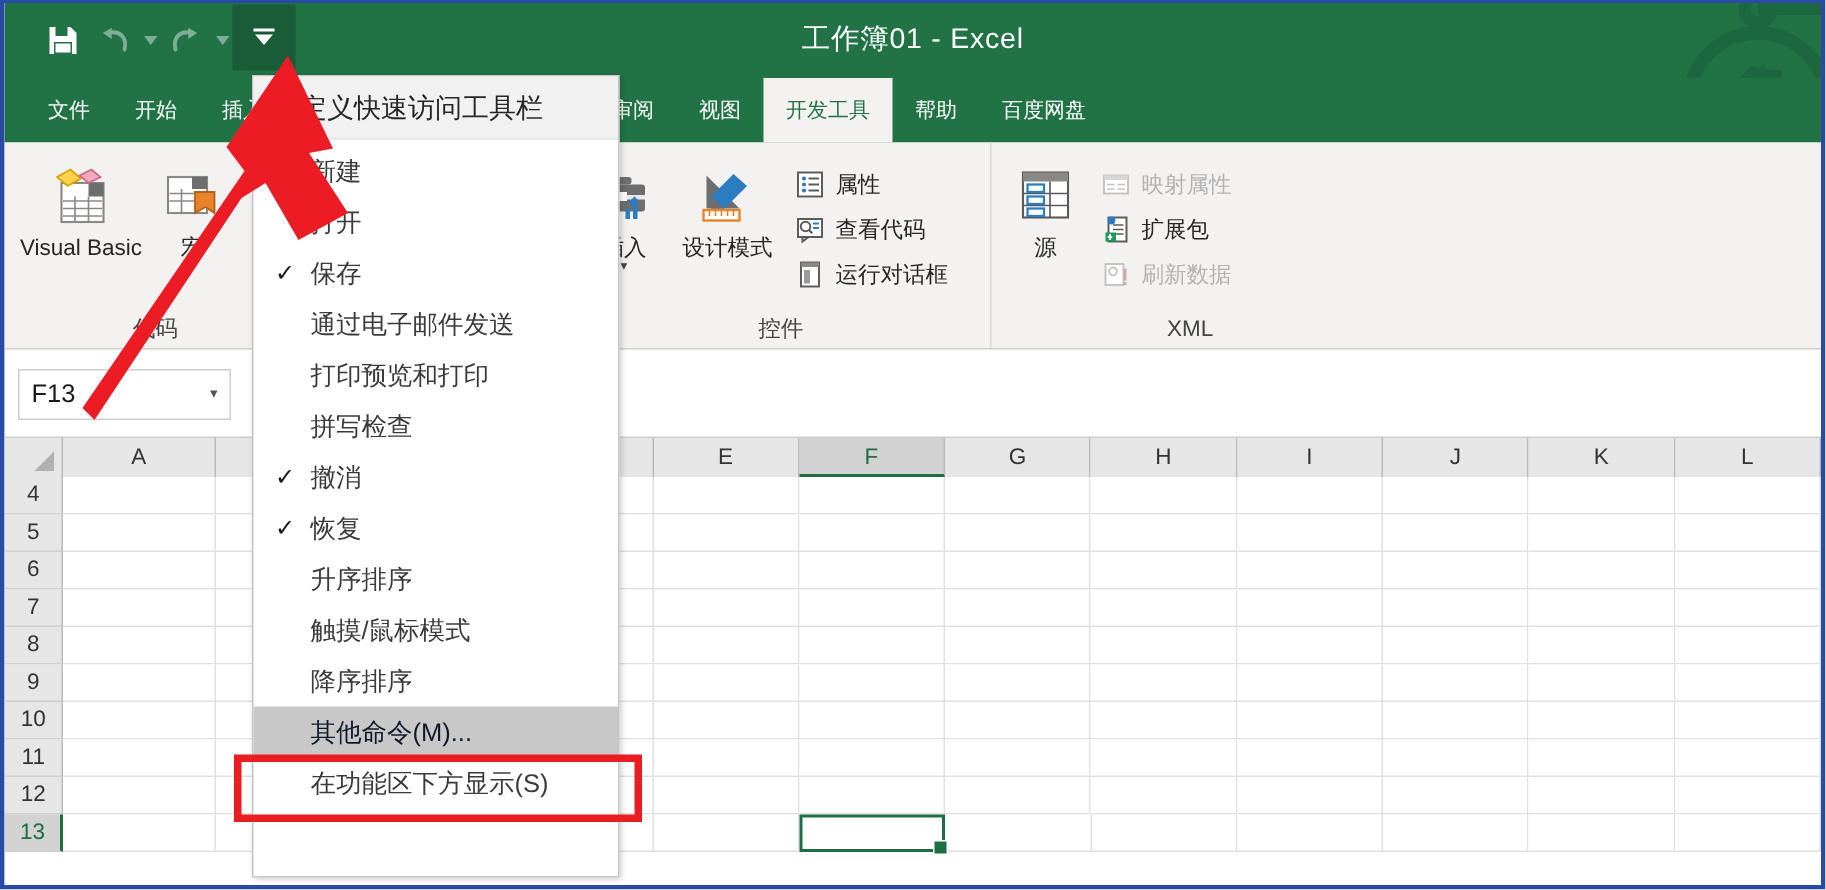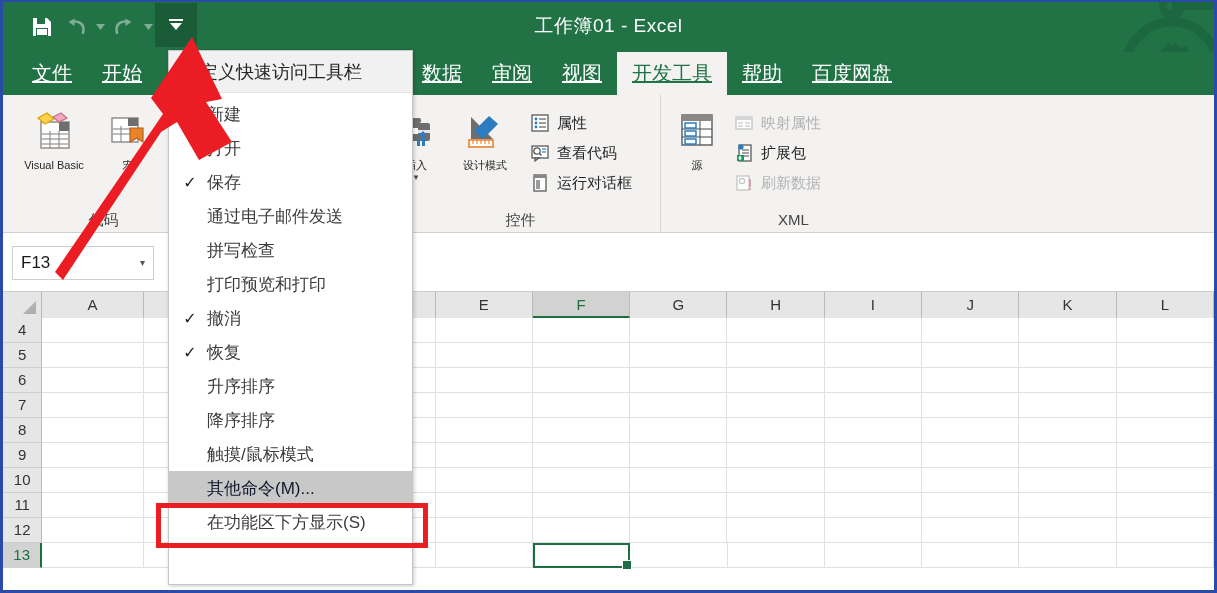--- a/index.html
+++ b/index.html
@@ -60,23 +60,23 @@
   .tabstrip {
     position: absolute; left: 0; top: 50px; width: 100%; height: 43px;
     background: #217346;
     overflow: hidden;
   }
   .tabs {
     display: flex; align-items: stretch; height: 43px;
     padding-left: 14px;
   }
   .tab {
-    color: #ffffff; font-size: 20px;
+    color: #ffffff; font-size: 14px;
     display: flex; align-items: center;
-    padding: 0 15px; white-space: nowrap; text-decoration: underline;
+    padding: 0 15px; white-space: nowrap;
   }
   .tab.active {
     background: #f3f2f1; color: #217346; font-weight: normal;
   }
   .searchbox {
     display: flex; align-items: center; gap: 9px;
     padding-left: 22px; color: #fff; font-size: 18px;
   }
 
   
@@ -101,21 +101,21 @@
   .rgroup-label {
     height: 24px; line-height: 24px; text-align: center;
     font-size: 15px; color: #444; white-space: nowrap;
   }
   .big-btn {
     width: 78px; display: flex; flex-direction: column;
     align-items: center; padding-top: 4px;
   }
   .big-btn .ico { height: 50px; display:flex; align-items:center; justify-content:center; }
   .big-btn .lab {
-    font-size: 11px; color: #262626; text-align: left;
+    font-size: 15px; color: #262626; text-align: left;
     line-height: 17px; white-space: nowrap;
   }
   .big-btn .lab.wrap { white-space: normal; width: 80px; }
   .small-col { display: flex; flex-direction: column; gap: 2px; padding-top: 6px; }
   .small-btn {
     display: flex; align-items: center; gap: 6px;
     height: 28px; padding: 0 4px;
     font-size: 15px; color: #262626; white-space: nowrap;
   }
   .small-btn.disabled { color: #b3b3b3; }
@@ -738,45 +738,45 @@
       <div class="menu-item">
         <span class="chk">✓</span>
         <span class="mlab">保存</span>
       </div>
       <div class="menu-item">
         <span class="chk"></span>
         <span class="mlab">通过电子邮件发送</span>
       </div>
       <div class="menu-item">
         <span class="chk"></span>
+        <span class="mlab">打印预览和打印</span>
+      </div>
+      <div class="menu-item">
+        <span class="chk"></span>
         <span class="mlab">拼写检查</span>
-      </div>
-      <div class="menu-item">
-        <span class="chk"></span>
-        <span class="mlab">打印预览和打印</span>
       </div>
       <div class="menu-item">
         <span class="chk">✓</span>
         <span class="mlab">撤消</span>
       </div>
       <div class="menu-item">
         <span class="chk">✓</span>
         <span class="mlab">恢复</span>
       </div>
       <div class="menu-item">
         <span class="chk"></span>
         <span class="mlab">升序排序</span>
       </div>
       <div class="menu-item">
         <span class="chk"></span>
+        <span class="mlab">触摸/鼠标模式</span>
+      </div>
+      <div class="menu-item">
+        <span class="chk"></span>
         <span class="mlab">降序排序</span>
-      </div>
-      <div class="menu-item">
-        <span class="chk"></span>
-        <span class="mlab">触摸/鼠标模式</span>
       </div>
       <div class="menu-item highlight">
         <span class="chk"></span>
         <span class="mlab">其他命令(M)...</span>
       </div>
       <div class="menu-item">
         <span class="chk"></span>
         <span class="mlab">在功能区下方显示(S)</span>
       </div>
     </div>

